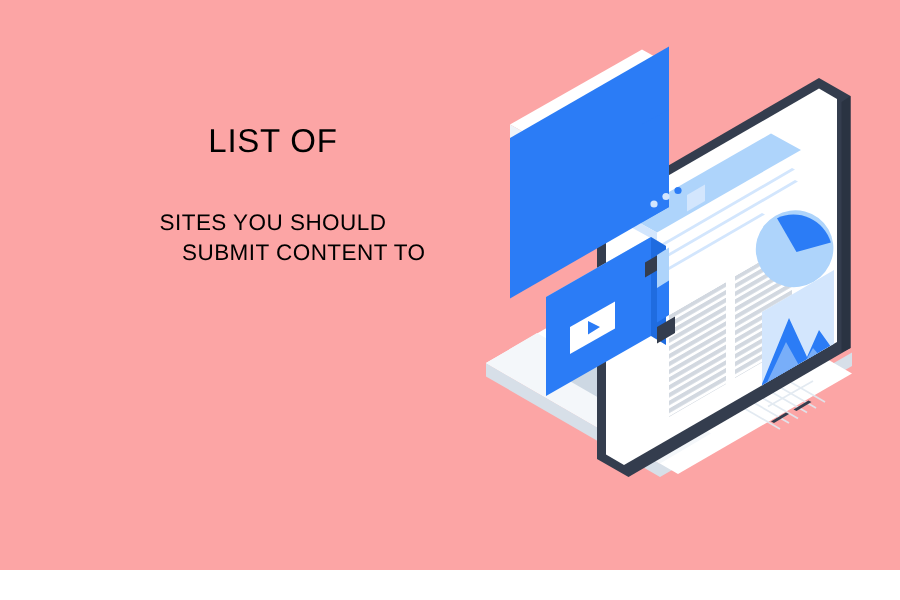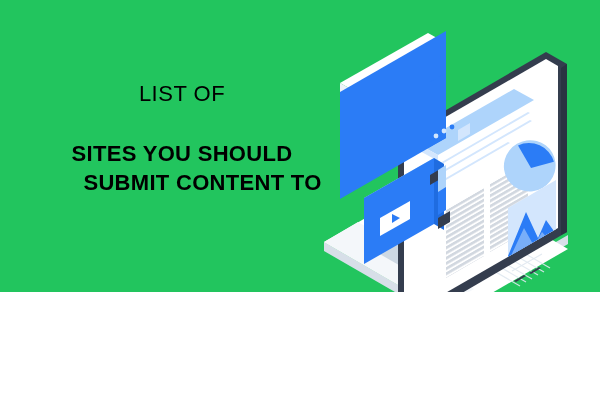--- a/index.html
+++ b/index.html
@@ -37,22 +37,22 @@
   .line-headline {
     font-size: 40px;
     font-weight: 700;
     letter-spacing: 0.2px;
     color: #000000;
     line-height: 1.0;
     margin: 0 0 30px 0;
     white-space: nowrap;
   }
   .line-sub {
-    font-size: 22px;
-    font-weight: 700;
+    font-size: 15px;
+    font-weight: 400;
     letter-spacing: 0.3px;
     color: #0b0b0b;
     line-height: 1.32;
     margin: 0;
     white-space: nowrap;
   }
   #laptop-illustration {
     position: absolute;
     left: 318px;
     top: 42px;
@@ -62,21 +62,21 @@
   #laptop-illustration svg {
     display: block;
     width: 100%;
     height: 100%;
     overflow: visible;
   }
 </style>
 </head>
 <body>
 
-<div id="banner" style="background: #22c55e; width: 600px; height: 292px;">
+<div id="banner" style="background: #fca5a5; width: 600px; height: 380px;">
 
   <div id="text-block">
     <p class="line-kicker" style="color: rgb(0, 0, 0);">LIST OF</p>
     <p class="line-sub" style="color: rgb(0, 0, 0);">SITES YOU SHOULD</p>
     <p class="line-sub" style="color: rgb(0, 0, 0); padding-left: 41px;">SUBMIT CONTENT TO</p>
   </div>
 
   <div id="laptop-illustration">
     <svg viewBox="0 0 290 320" xmlns="http://www.w3.org/2000/svg">
 

